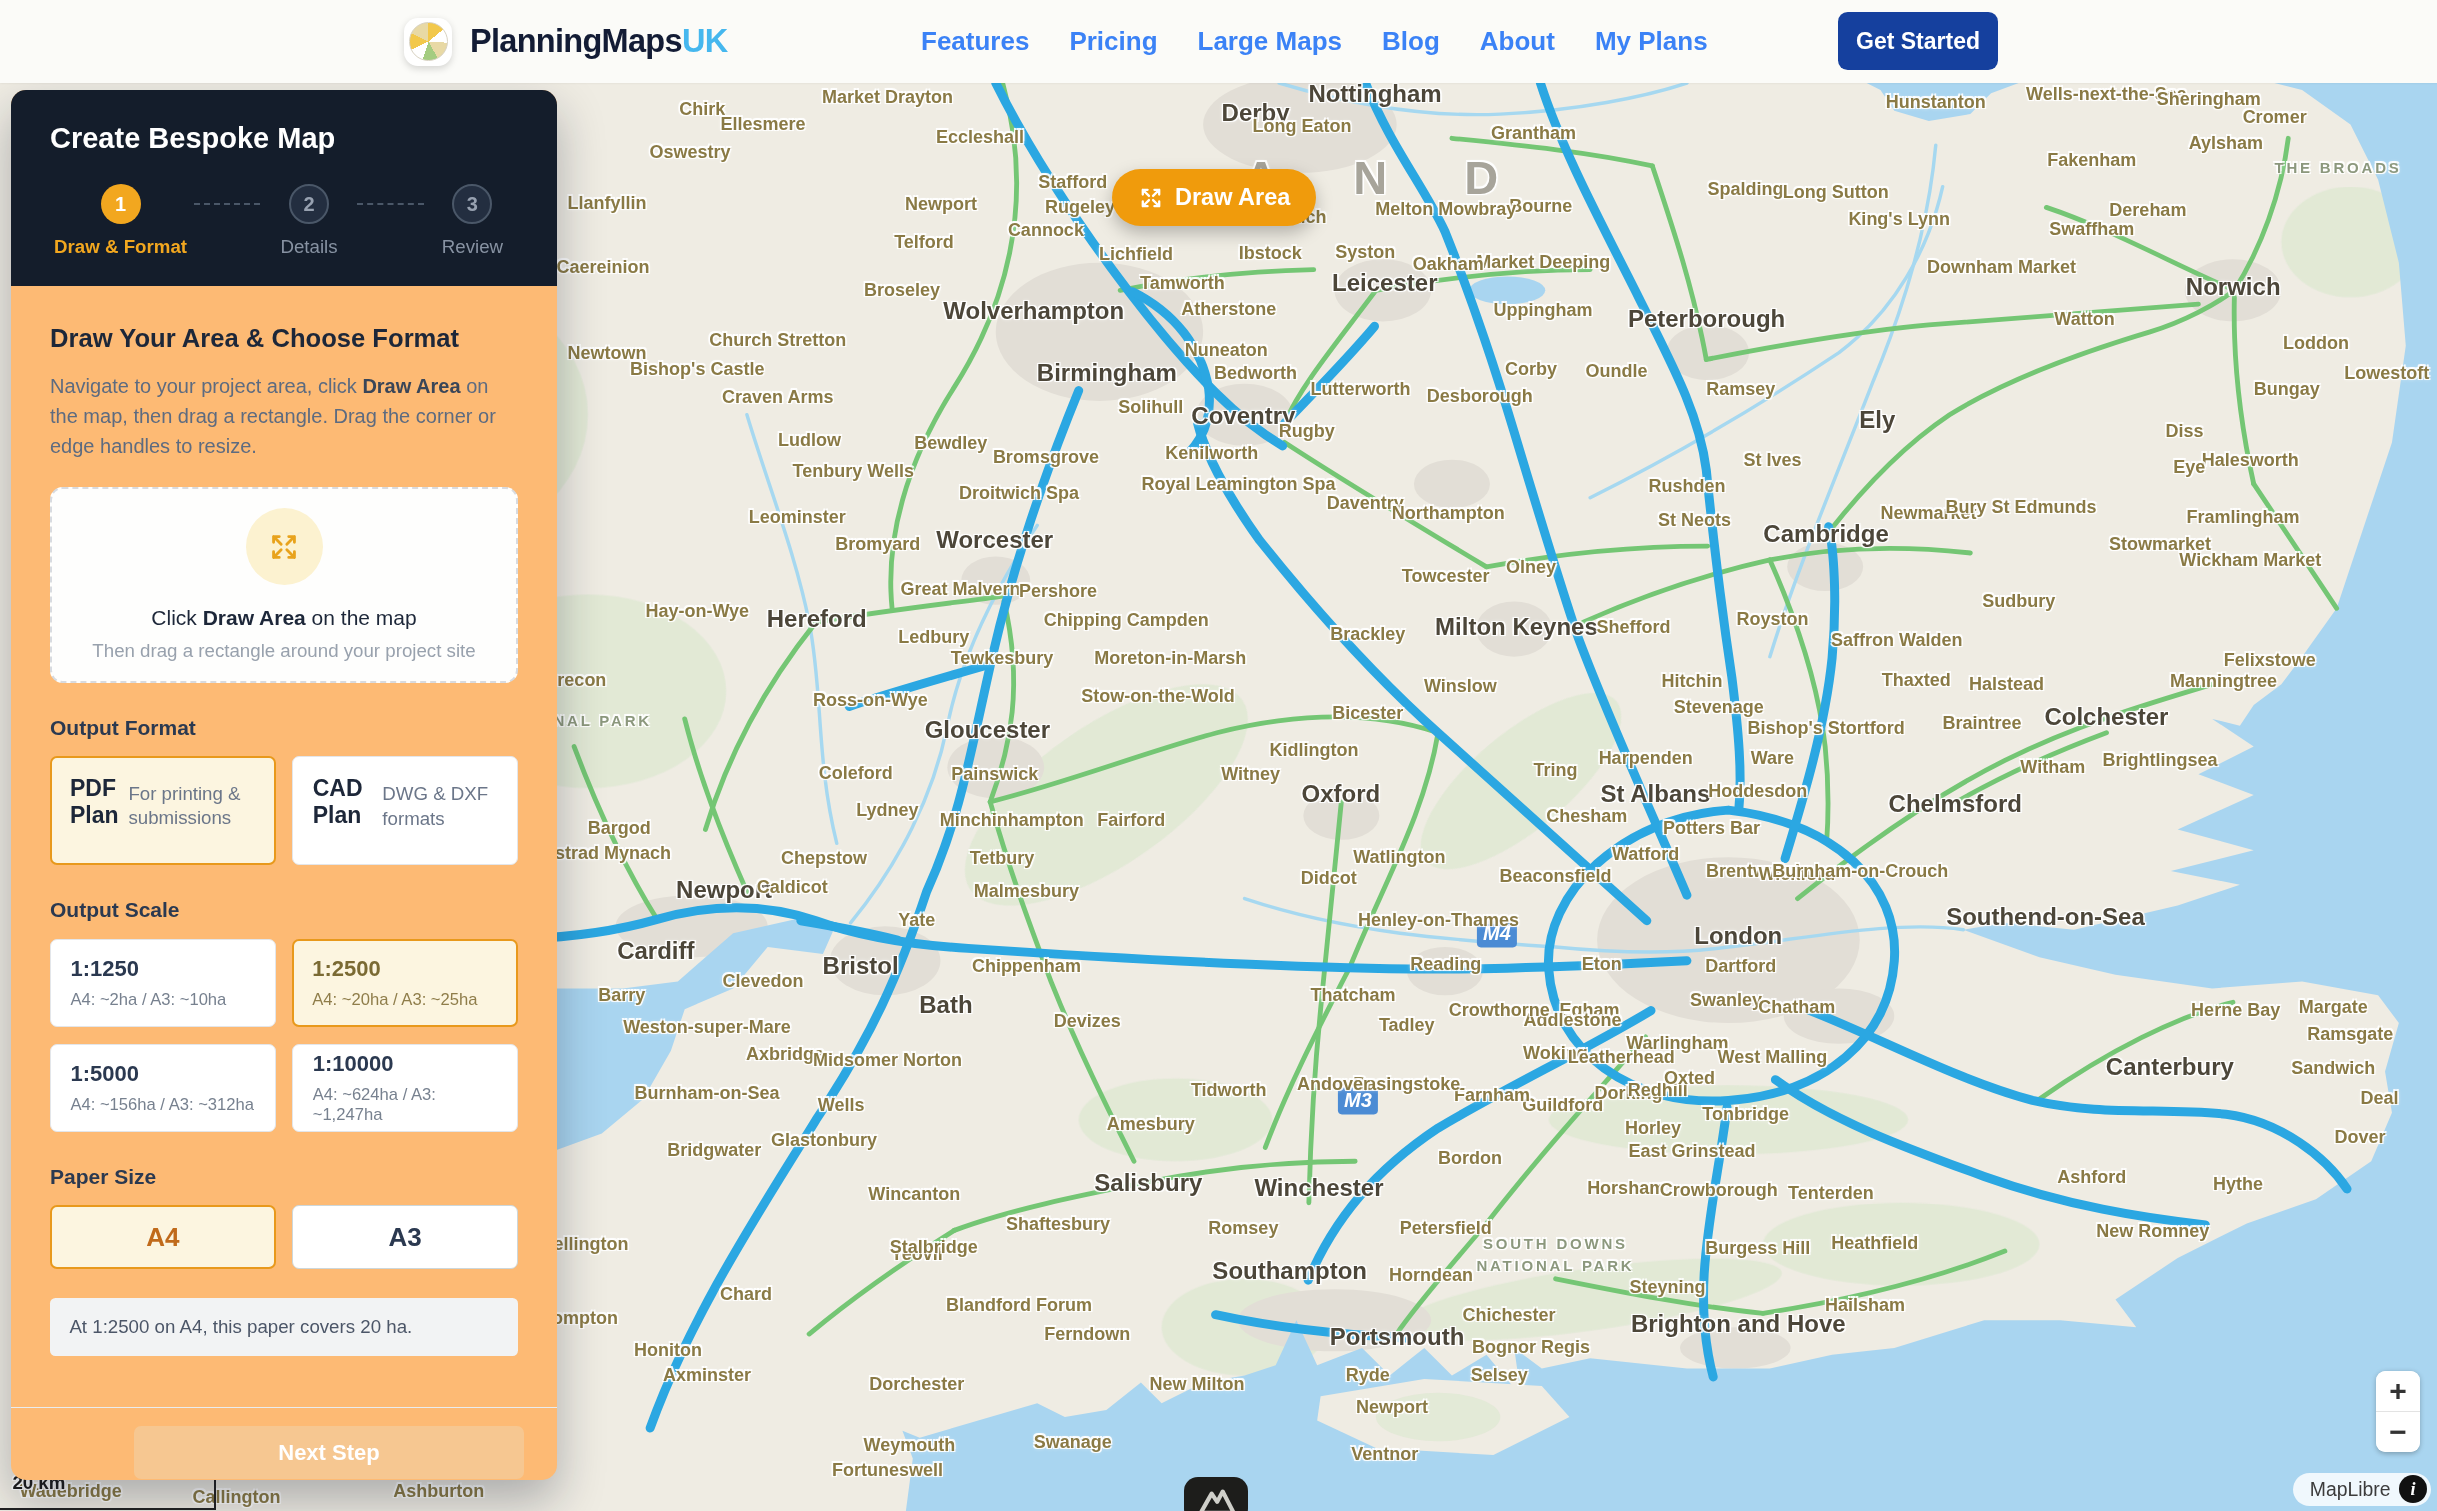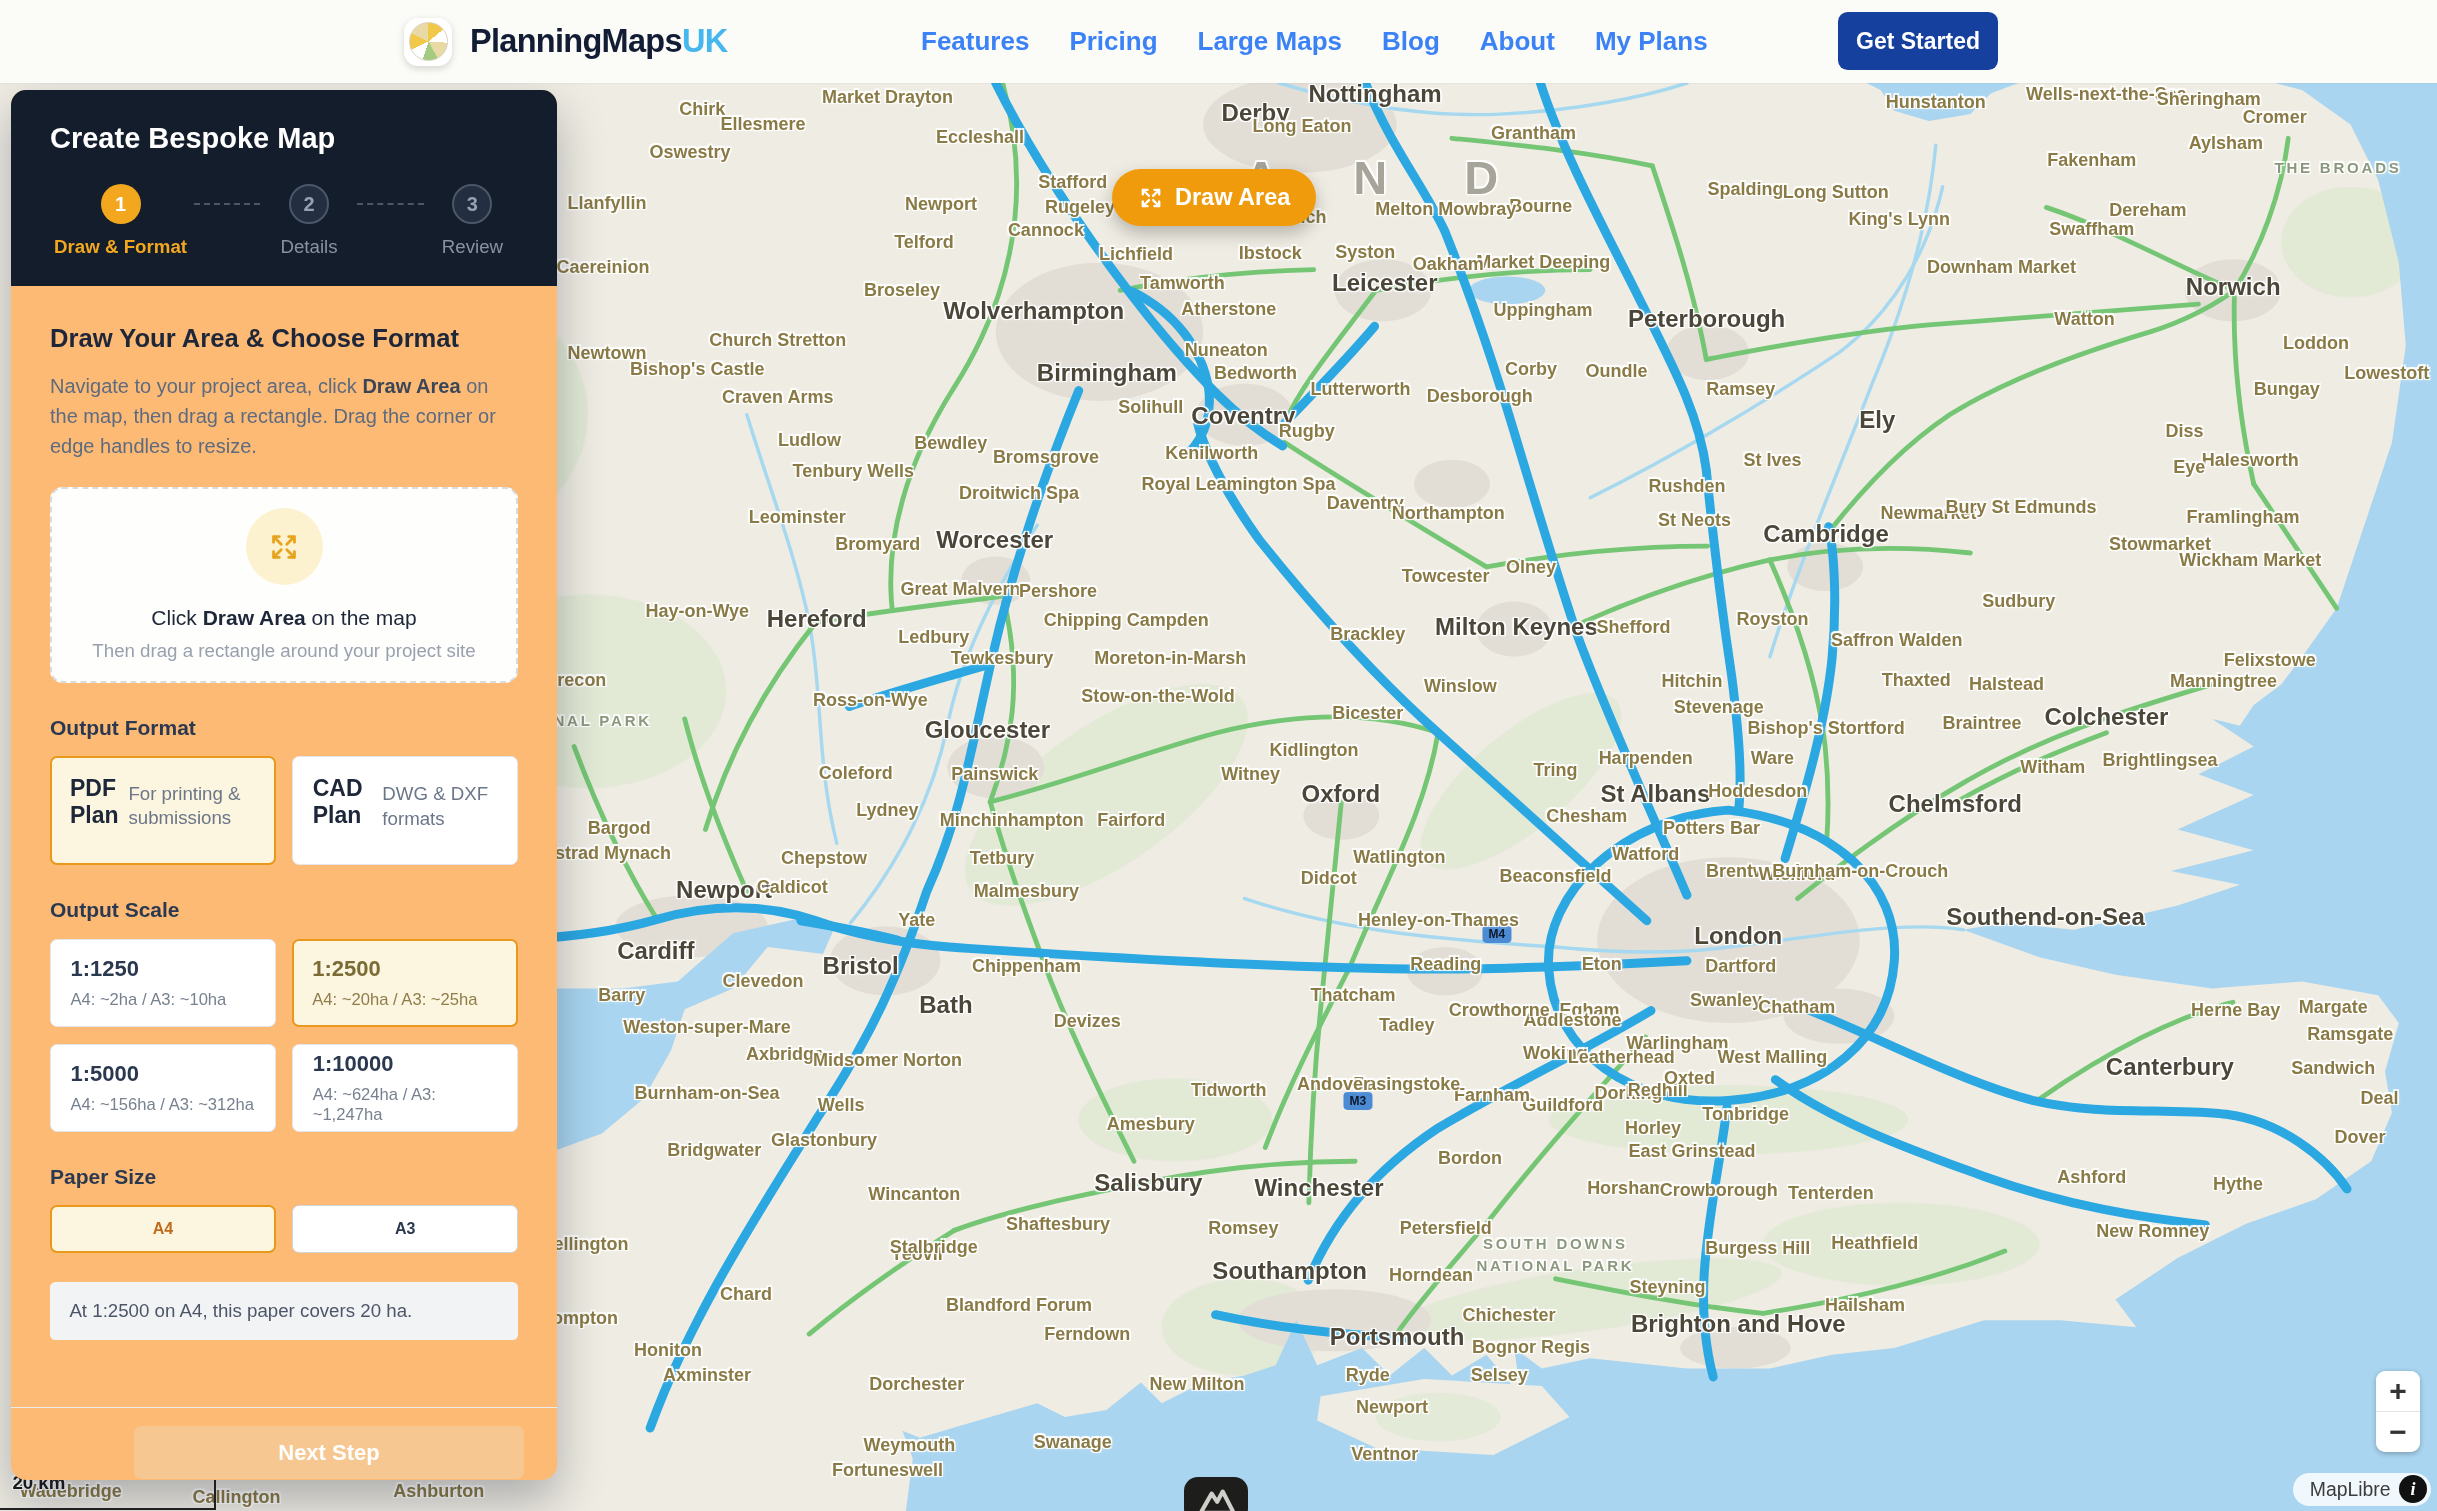--- a/index.html
+++ b/index.html
@@ -17,21 +17,21 @@
   .cta-btn{position:absolute;left:1838px;top:12.4px;width:160px;height:58px;background:#15409E;border:none;border-radius:9.7px;color:#fff;font-size:23px;font-weight:700;font-family:inherit;cursor:pointer;}
 
   
   .map{position:absolute;left:0;top:83px;width:2438px;height:1428px;background:#EFECE3;overflow:hidden;}
   .map svg.base{position:absolute;left:0;top:0;}
   .ml{position:absolute;transform:translate(-50%,-50%);white-space:nowrap;color:#8A7A45;font-size:18px;font-weight:600;
       text-shadow:-1.4px -1.4px 0 rgba(255,255,255,.9),1.4px -1.4px 0 rgba(255,255,255,.9),-1.4px 1.4px 0 rgba(255,255,255,.9),1.4px 1.4px 0 rgba(255,255,255,.9),0 0 4.1px rgba(255,255,255,.9);}
   .ml-city{font-size:24px;color:#4C4639;font-weight:700;}
   .ml-area{font-size:15px;color:#8C987D;letter-spacing:2.8px;font-weight:700;}
   .ml-letters{font-size:47px;color:#A7A49A;letter-spacing:32px;font-weight:600;}
-  .ml-shield{font-size:12px;color:#0f172a;background:#4B8BD4;padding:2.1px 6.2px;border-radius:4.1px;text-shadow:none;font-weight:700;}
+  .ml-shield{font-size:20px;color:#ffffff;background:#4B8BD4;padding:2.1px 6.2px;border-radius:4.1px;text-shadow:none;font-weight:700;font-style:italic;}
 
   .draw-area-btn{position:absolute;left:1112px;top:86px;height:57px;display:flex;align-items:center;gap:11px;padding:0 26px;
      background:#F09B0C;border:none;border-radius:30px;color:#fff;font-size:23.5px;font-weight:700;font-family:inherit;cursor:pointer;
      box-shadow:0 7px 16.6px rgba(0,0,0,.25);}
   .zoomctl{position:absolute;right:18px;bottom:59px;width:44px;background:#fff;border-radius:9.7px;box-shadow:0 1.4px 5.5px rgba(0,0,0,.25);overflow:hidden;}
   .zoomctl .zbtn{width:44px;height:40px;display:flex;align-items:center;justify-content:center;font-size:30px;font-weight:700;color:#333;cursor:pointer;background:#fff;border:none;font-family:inherit;}
   .zoomctl .zdiv{height:1.4px;background:#e3e3e3;}
   .attrib{position:absolute;right:7px;bottom:5.5px;height:33px;background:rgba(255,255,255,.82);border-radius:18px;display:flex;align-items:center;gap:8.3px;padding:0 4.1px 0 16.6px;}
   .attrib .atxt{font-size:19.4px;color:#3C3C3C;}
   .attrib .info{width:28px;height:28px;border-radius:50%;background:#111;color:#fff;display:flex;align-items:center;justify-content:center;font-size:18px;font-weight:700;font-family:"Liberation Serif",serif;font-style:italic;cursor:pointer;}
@@ -67,21 +67,21 @@
   .card{border:1.4px solid #E3E6EA;border-radius:7px;background:#fff;padding:18px 19.4px;cursor:pointer;}
   .card.sel{border:2.8px solid #E8991C;background:#FCF5E0;padding:16.6px 18px;}
   .fmt-card{height:109px;display:flex;justify-content:center;}
   .fmt-card .ctitle{font-size:23px;font-weight:700;color:#1D2739;}
   .fmt-card .csub{font-size:18.7px;color:#6B7689;margin-top:7px;line-height:1.3;}
   .scale-card{height:88px;display:flex;flex-direction:column;justify-content:center;}
   .scale-card .ctitle{font-size:22px;font-weight:700;color:#2B3950;}
   .scale-card .csub{font-size:16.6px;color:#77818F;margin-top:8.3px;}
   .scale-card.sel .ctitle{color:#7A6A33;}
   .scale-card.sel .csub{color:#8F7D4A;}
-  .paper-btn{height:48px;display:flex;align-items:center;justify-content:center;font-size:16px;font-weight:700;color:#2B3950;border:1.4px solid #CDD7DA;}
+  .paper-btn{height:64px;display:flex;align-items:center;justify-content:center;font-size:26px;font-weight:700;color:#2B3950;border:1.4px solid #CDD7DA;}
   .paper-btn.sel{color:#C06A1B;border:2.8px solid #E8991C;background:#FCF5E0;}
   .note{margin-top:29px;background:#F2F3F4;border-radius:5.5px;padding:18px 19.4px;font-size:18.7px;color:#4C5668;}
   .panel-footer{border-top:0.7px solid #E9ECEF;padding:18px 33px 0 123px;height:73px;}
   .next-btn{width:100%;height:53px;background:#F6C791;border:none;border-radius:7px;color:#fff;font-size:22px;font-weight:700;font-family:inherit;cursor:pointer;}
 </style>
 </head>
 <body>
 
 <div class="map">
   <svg class="base" width="2438" height="1428" viewBox="0 0 3526 2066">

